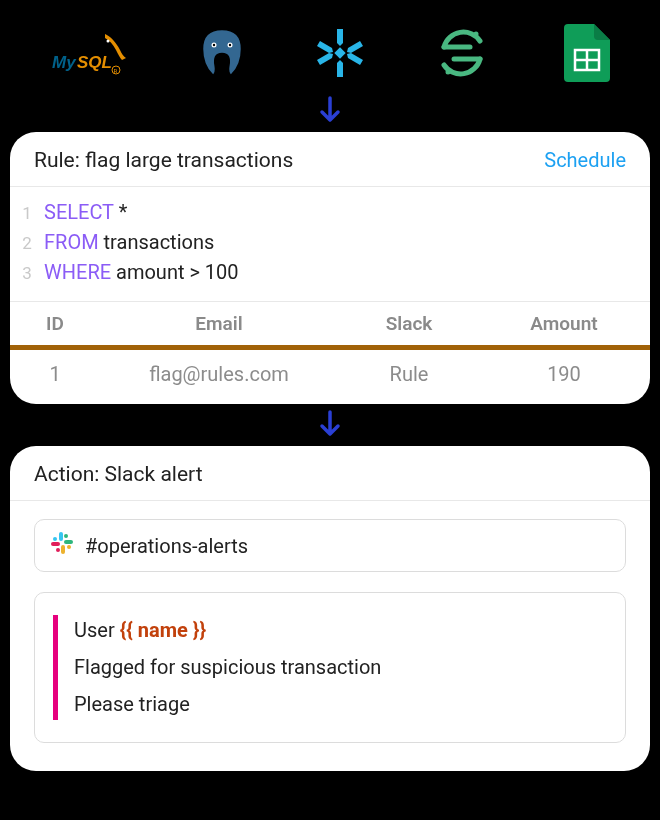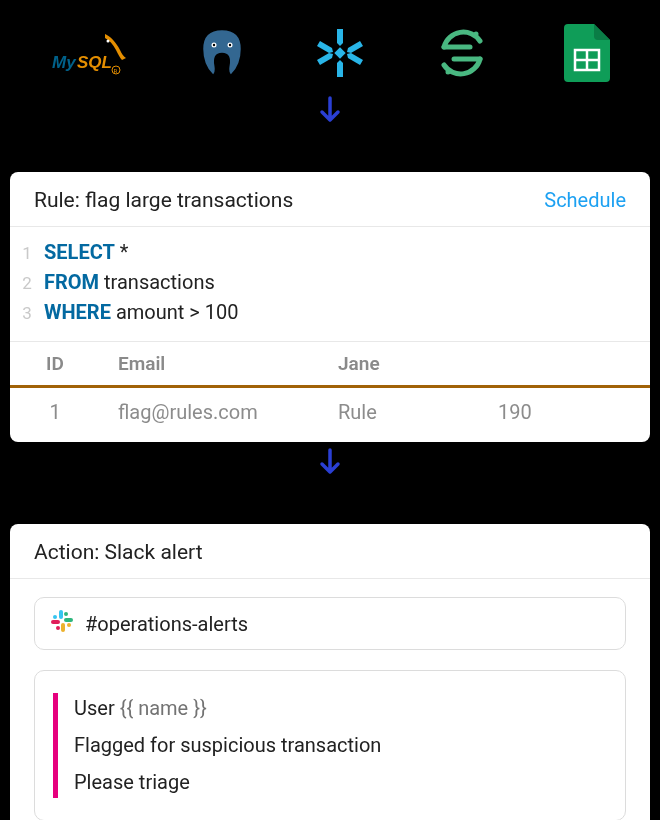--- a/index.html
+++ b/index.html
@@ -25,24 +25,23 @@
     align-items: center;
     justify-content: flex-end;
   }
   .arrow {
     display: flex;
     justify-content: center;
     padding: 6px 0;
   }
   .card {
     background: #fff;
-    border-radius: 8px;
+    border-radius: 26px;
     box-shadow: 0 0 0 1px rgba(0,0,0,0.05), 0 4px 10px rgba(0,0,0,0.15);
     overflow: hidden;
-    margin-top: 40px;
   }
   .card-header {
     display: flex;
     justify-content: space-between;
     align-items: center;
     padding: 16px 24px 14px;
     font-size: 21px;
     border-bottom: 1px solid #e8e8e8;
   }
   .schedule-link {
@@ -62,38 +61,39 @@
   }
   .gutter {
     width: 34px;
     text-align: center;
     color: #c9c9c9;
     font-size: 17px;
   }
   .code {
     font-family: inherit;
   }
-  .kw { color: #0369a1; font-weight: 700; }
+  .kw { color: #8b5cf6; font-weight: 400; }
   .results {
     border-top: 1px solid #e8e8e8;
   }
   .results-head, .results-row {
     display: grid;
     grid-template-columns: 90px 220px 160px 150px;
     align-items: center;
     font-size: 19px;
   }
   .results-head {
     color: #8a8a8a;
     font-weight: 600;
     padding: 10px 0;
-    border-bottom: 3px solid #a16207;
+    border-bottom: 5px solid #a16207;
   }
   .results-head > div, .results-row > div {
     padding-left: 18px;
+    text-align: center;
   }
   .results-head > div:first-child, .results-row > div:first-child {
     text-align: center;
     padding-left: 0;
   }
   .results-row {
     color: #8c8c8c;
     font-size: 20px;
     padding: 12px 0 18px;
   }
@@ -116,21 +116,21 @@
     border-radius: 10px;
     padding: 16px 18px;
   }
   .msg-inner {
     border-left: 5px solid #e6007e;
     padding-left: 16px;
     font-size: 20px;
     line-height: 1.55;
   }
   .msg-inner p { margin: 6px 0; }
-  .tpl { color: #737373; font-weight: 400; }
+  .tpl { color: #c2410c; font-weight: 700; }
 </style>
 </head>
 <body>
 
 <div class="logos">
   <div class="logo-slot">
     <svg width="80" height="50" viewBox="0 0 80 50">
       <path d="M55 6 C60 8 66 14 70 22 C72 26 73 28 76 30 L72 32 C70 30 68 26 66 22 C63 16 59 12 55 10 Z" fill="#e48e00"></path>
       <circle cx="58" cy="13" r="1.5" fill="#fff"></circle>
       <text x="2" y="40" font-family="Arial" font-size="17" font-weight="700" font-style="italic" fill="#00618a">My</text>
@@ -208,21 +208,22 @@
     </div>
     <div class="code-line">
       <span class="gutter">3</span>
       <span class="code"><span class="kw">WHERE</span><span> amount &gt; 100</span></span>
     </div>
   </div>
   <div class="results">
     <div class="results-head">
       <div>ID</div>
       <div>Email</div>
-      <div>Jane</div>
+      <div>Slack</div>
+      <div>Amount</div>
     </div>
     <div class="results-row">
       <div>1</div>
       <div>flag@rules.com</div>
       <div>Rule</div>
       <div>190</div>
     </div>
   </div>
 </div>
 

